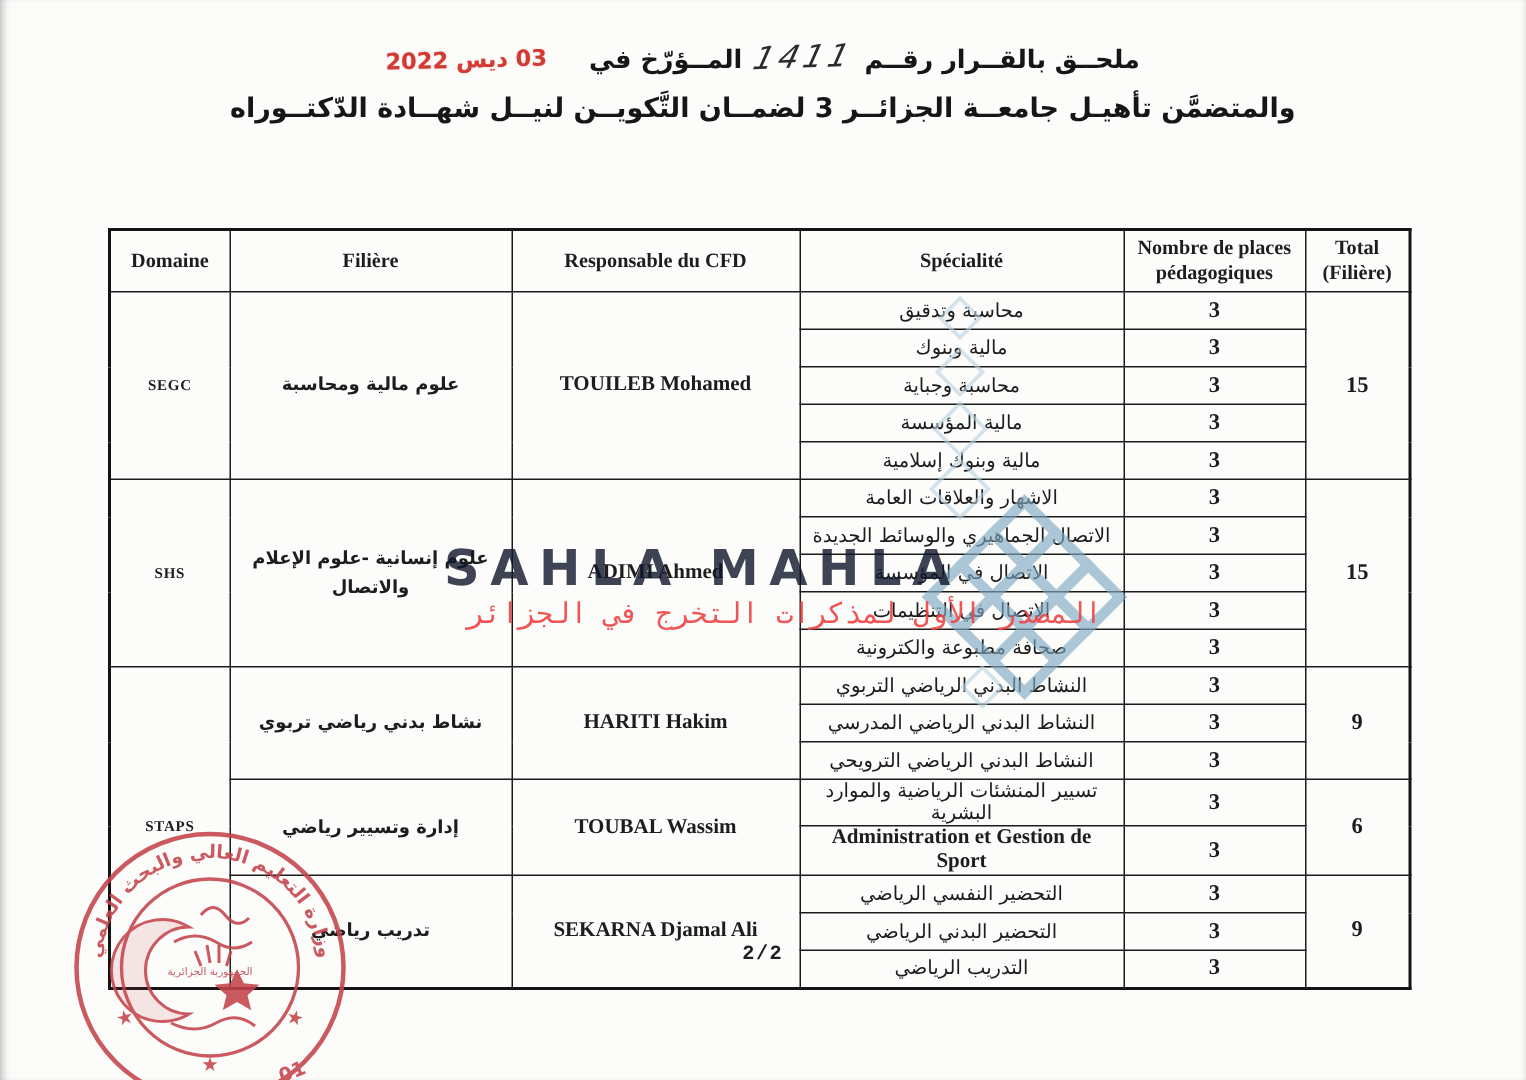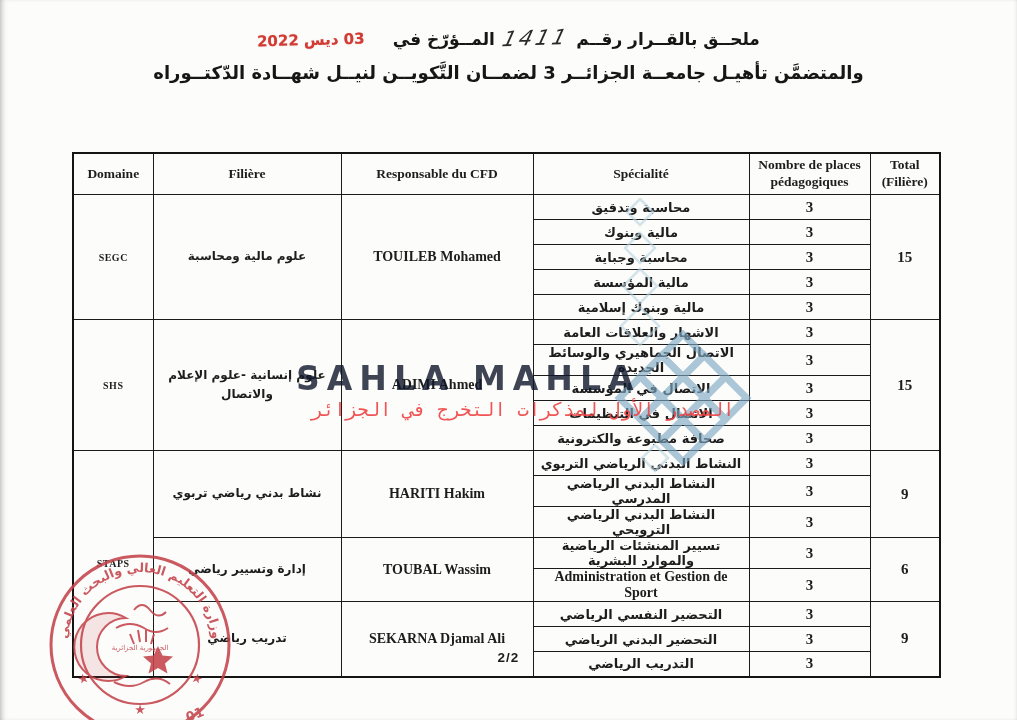--- a/index.html
+++ b/index.html
@@ -35,28 +35,28 @@
     padding:0 3px;overflow:hidden;
   }
   .doc-table thead th{
     height:40px;font-family:"Liberation Serif",serif;font-weight:bold;
     font-size:13.5px;line-height:1.25;
   }
   .doc-table tr{height:25px;}
   .c-dom{font-size:10px;font-weight:bold;letter-spacing:.5px;font-family:"Liberation Serif",serif;}
   .c-fil{direction:rtl;font-family:"DejaVu Sans",sans-serif;font-size:12px;font-weight:bold;padding:0 10px;line-height:1.6;}
   .c-res{font-family:"Liberation Serif",serif;font-size:14px;font-weight:bold;}
-  .c-spec{direction:rtl;font-family:"DejaVu Sans",sans-serif;font-size:13px;font-weight:bold;}
+  .c-spec{direction:rtl;font-family:"DejaVu Sans",sans-serif;font-size:13px;font-weight:normal;}
   .c-spec.latin{font-family:"Liberation Serif",serif;font-weight:bold;font-size:14px;}
   .c-num{font-family:"Liberation Serif",serif;font-size:15px;font-weight:bold;}
   .c-tot{font-family:"Liberation Serif",serif;font-size:15px;font-weight:bold;margin-top:19px;}
   
   .page-number{
-    position:absolute;top:650px;left:0;width:100%;text-align:center;
-    font-family:Liberation Sans, sans-serif;font-weight:bold;font-size:13.5px;letter-spacing:1px;
+    position:absolute;top:629px;left:0;width:100%;text-align:center;
+    font-family:Liberation Mono, monospace;font-weight:bold;font-size:13.5px;letter-spacing:1px;
   }
   
   .wm-title{
     position:absolute;left:296px;top:359px;z-index:4;pointer-events:none;
     font-family:"DejaVu Sans",sans-serif;font-weight:bold;font-size:33px;
     letter-spacing:7px;color:#0f172a;opacity:.8;white-space:nowrap;
   }
   .wm-sub{
     position:absolute;left:299px;top:398px;width:448px;z-index:4;pointer-events:none;
     direction:rtl;text-align:center;font-family:Liberation Mono, monospace;

